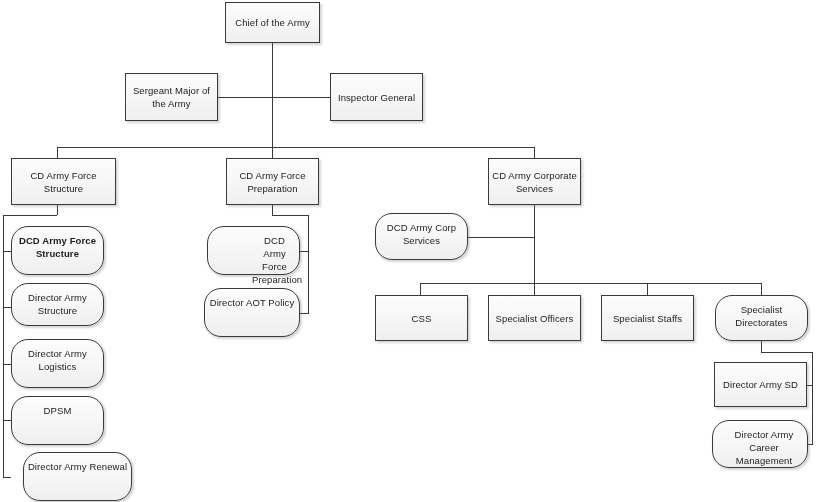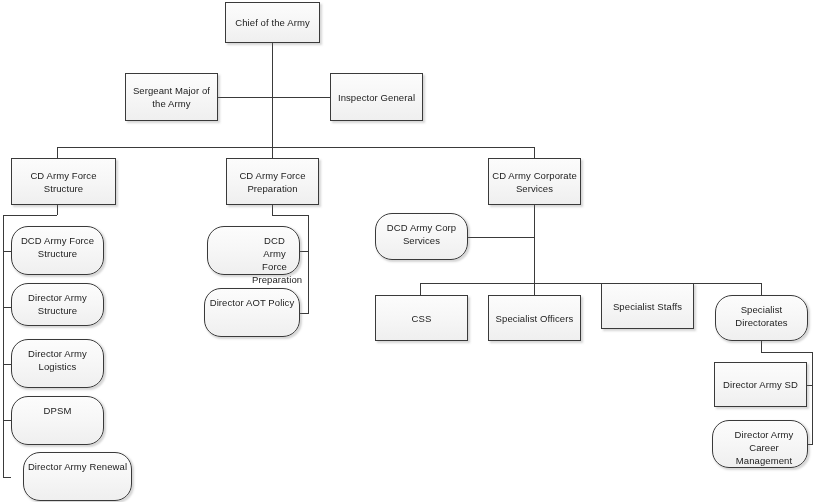--- a/index.html
+++ b/index.html
@@ -114,21 +114,21 @@
   <div class="node" style="left:11px; top:158px; width:105px; height:47px;">
     <span>CD Army Force Structure</span>
   </div>
   <div class="node" style="left:226px; top:158px; width:93px; height:47px;">
     <span>CD Army Force Preparation</span>
   </div>
   <div class="node" style="left:488px; top:158px; width:93px; height:47px;">
     <span>CD Army Corporate Services</span>
   </div>
 
-  <div class="node v-top" style="left:11px; top:226px; width:93px; height:49px;">
+  <div class="node v-top" style="left:11px; top:226px; width:93px; height:49px;font-weight:bold;">
     <span>DCD Army Force Structure</span>
   </div>
   <div class="node v-top" style="left:11px; top:283px; width:93px; height:43px;">
     <span>Director Army Structure</span>
   </div>
   <div class="node v-top" style="left:11px; top:339px; width:93px; height:49px;">
     <span>Director Army Logistics</span>
   </div>
   <div class="node v-top" style="left:11px; top:396px; width:93px; height:49px;">
     <span>DPSM</span>
@@ -147,21 +147,21 @@
   <div class="node v-top" style="left:375px; top:213px; width:93px; height:47px;">
     <span>DCD Army Corp Services</span>
   </div>
 
   <div class="node" style="left:375px; top:295px; width:93px; height:46px;">
     <span>CSS</span>
   </div>
   <div class="node" style="left:488px; top:295px; width:93px; height:46px;">
     <span>Specialist Officers</span>
   </div>
-  <div class="node" style="left:601px; top:283px; width:93px; height:46px;">
+  <div class="node" style="left:601px; top:295px; width:93px; height:46px;">
     <span>Specialist Staffs</span>
   </div>
   <div class="node v-top" style="left:715px; top:295px; width:93px; height:46px;">
     <span>Specialist Directorates</span>
   </div>
 
   <div class="node" style="left:714px; top:362px; width:93px; height:45px;">
     <span>Director Army SD</span>
   </div>
   <div class="node v-top" style="left:712px; top:420px; width:96px; height:48px;padding-left:10px;">

